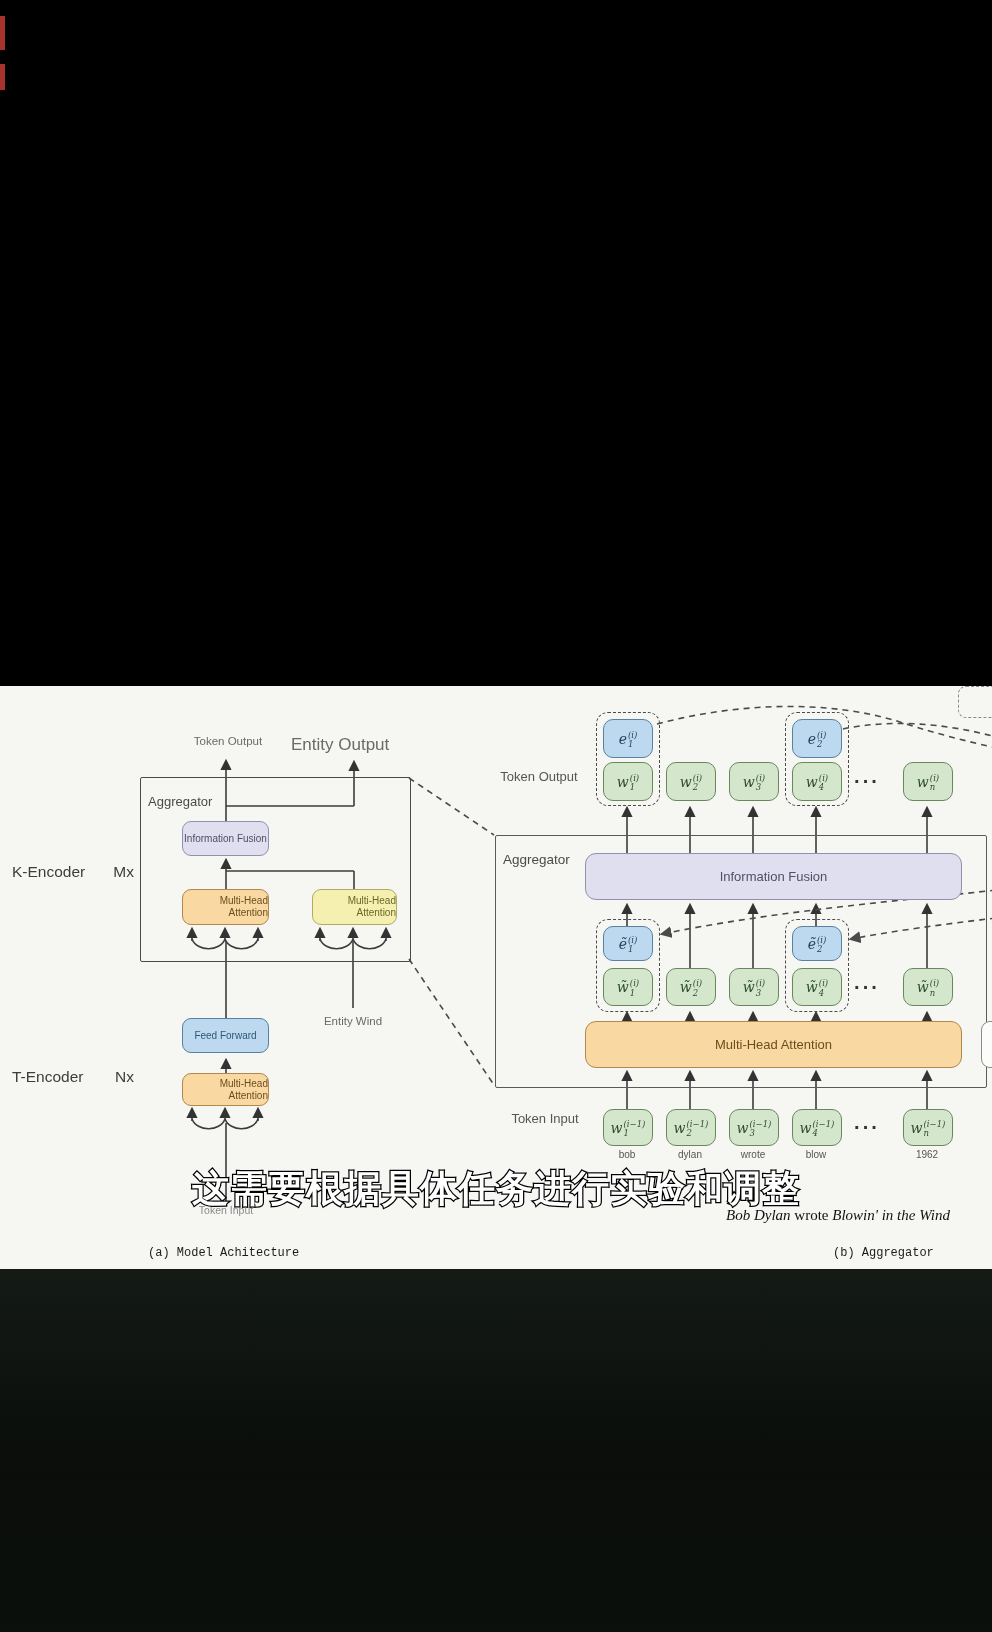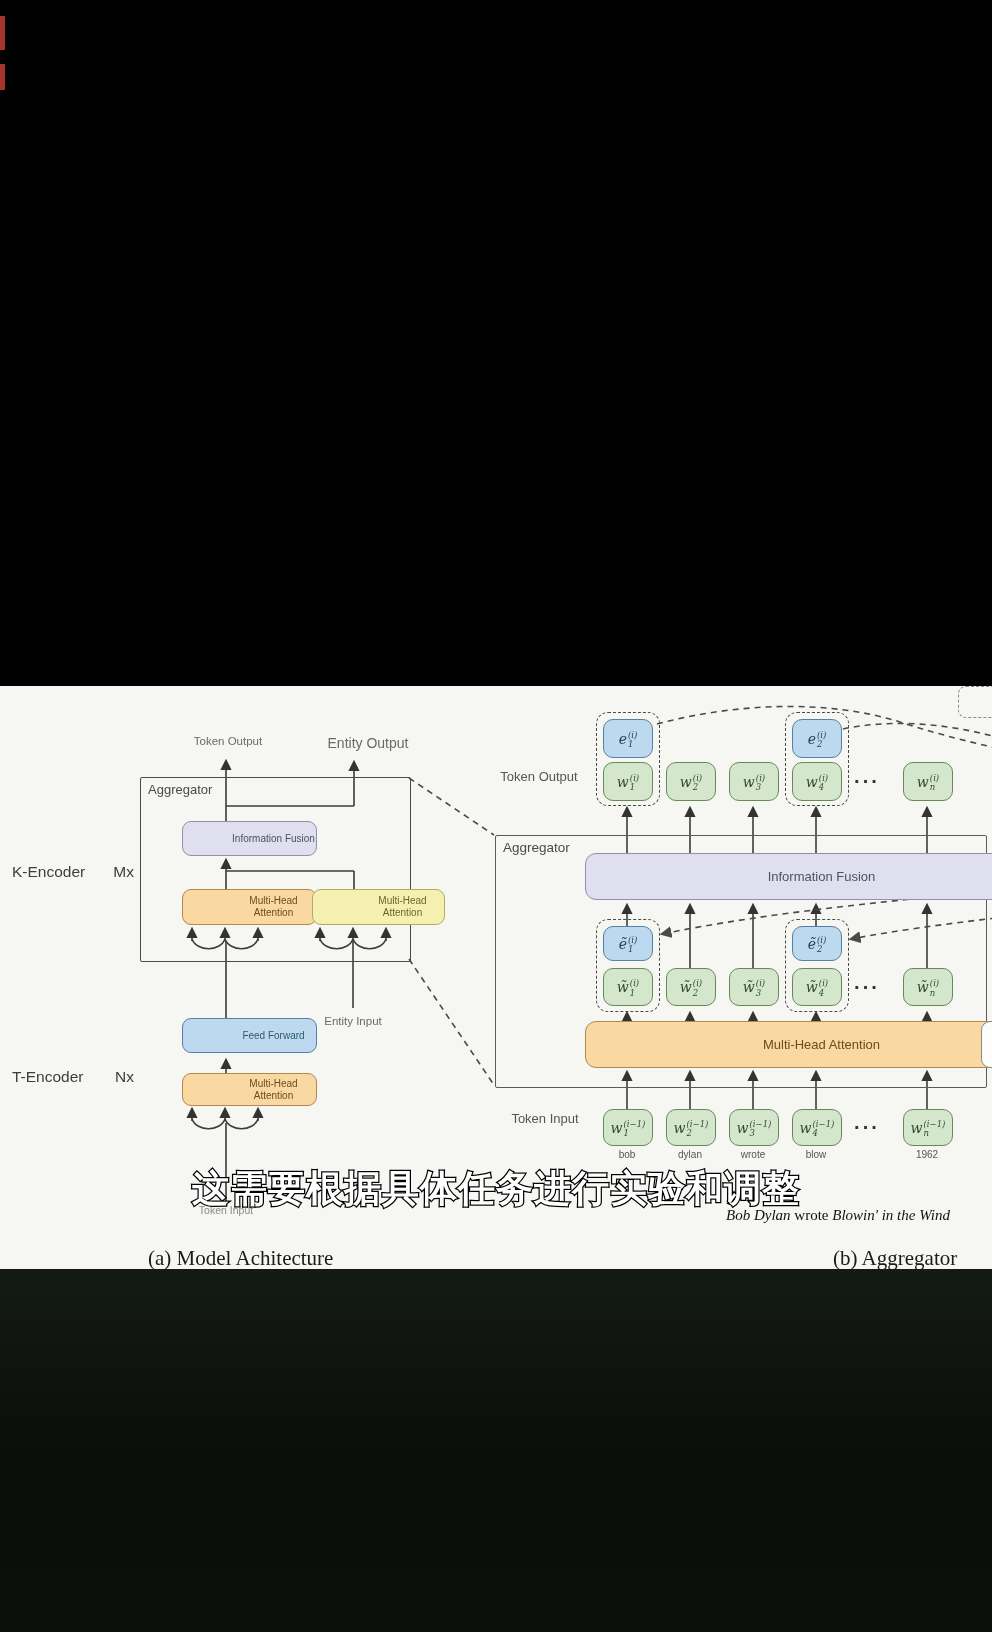--- a/index.html
+++ b/index.html
@@ -8,43 +8,43 @@
   .white-area{position:absolute;left:0;top:678px;width:992px;height:583px;background:#f6f6f3;}
   .bottom-band{position:absolute;left:0;top:1261px;width:992px;height:371px;
          background:linear-gradient(#141a15,#0a0d0a 55%,#0c100c);}
   .artifact{position:absolute;background:#a8322c;}
   svg.lines{position:absolute;left:0;top:0;pointer-events:none;}
   
   .lab{position:absolute;color:#555;white-space:nowrap;}
   .ctr{text-align:center;}
   
   .rect{position:absolute;border:1.5px solid #4a4a4a;border-radius:2px;background:transparent;}
-  .rect .tag{position:absolute;left:7px;top:4px;font-size:13px;color:#4a4a4a;}
+  .rect .tag{position:absolute;left:7px;top:16px;font-size:13px;color:#4a4a4a;}
   
   .node{position:absolute;border-radius:9px;display:flex;align-items:center;justify-content:center;
-        text-align:center;font-size:10px;line-height:1.2;padding-left:48px;}
+        text-align:right;font-size:10px;line-height:1.2;}
   .nv-lav{background:var(--lav);border:1.5px solid var(--lavb);color:#4f4f66;}
   .nv-org{background:var(--org);border:1.5px solid var(--orgb);color:#6b4e1e;}
   .nv-yel{background:var(--yel);border:1.5px solid var(--yelb);color:#6b6726;}
   .nv-blu{background:var(--blu);border:1.5px solid var(--blub);color:#2f5876;}
   .wide{border-radius:11px;font-size:13px;}
   
   .tokbox{position:absolute;width:48px;border-radius:10px;display:flex;align-items:center;
           justify-content:center;font-family:"DejaVu Serif","Liberation Serif",serif;font-style:italic;}
   .tb-green{background:var(--grn);border:1.6px solid var(--grnb);color:#2e4b33;}
   .tb-blue{background:var(--blu);border:1.6px solid var(--blub);color:#25415e;}
   .tokbox .mb{font-size:14px;line-height:1;}
   .tokbox .ss{display:inline-flex;flex-direction:column;align-items:flex-start;font-size:8.5px;
           line-height:1;margin-left:1px;transform:translateY(1px);}
   .tokbox .sb{margin-top:1px;}
   .dgroup{position:absolute;width:62px;border:1.6px dashed #4a4a4a;border-radius:12px;}
   .dots{position:absolute;width:38px;text-align:center;font-size:20px;font-weight:bold;
         color:#333;letter-spacing:2px;}
   .word{position:absolute;top:1141px;width:60px;text-align:center;font-size:10px;color:#555;}
-  .caption{position:absolute;font-family:Liberation Serif, serif;font-size:21px;color:#1b1b1b;white-space:nowrap;}
+  .caption{position:absolute;font-family:Liberation Mono, monospace;font-size:12px;color:#1b1b1b;white-space:nowrap;}
   #sentence{position:absolute;left:726px;top:1199px;font-family:"Liberation Serif",serif;
         font-size:15px;color:#111;white-space:nowrap;}
   #sentence .bi{font-weight:normal;font-style:italic;}
   .watermark{position:absolute;left:28px;top:696px;font-size:57px;font-weight:800;
         color:var(--wm);letter-spacing:1px;z-index:25;line-height:1.1;
         font-family:"DejaVu Sans","Liberation Sans",sans-serif;}
   .subtitle{position:absolute;left:50%;transform:translateX(-50%);top:1156px;font-size:37px;
         font-weight:700;color:#fff;-webkit-text-stroke:2.5px #000;paint-order:stroke fill;
         letter-spacing:1px;white-space:nowrap;z-index:30;
         font-family:"DejaVu Sans","Liberation Sans",sans-serif;}
@@ -134,21 +134,21 @@
       <line x1="409" y1="951" x2="494" y2="1077"></line>
 
       <path d="M657 716 C740 694 830 692 900 714 C940 727 975 735 996 740"></path>
       <path d="M843 721 C890 711 945 715 996 729"></path>
       <path d="M996 882 C910 892 780 902 662 926" marker-end="url(#ahd)"></path>
       <path d="M996 910 C945 916 893 923 851 931" marker-end="url(#ahd)"></path>
     </g>
   </svg>
 
   <div class="lab ctr" style="left:180px;top:727px;width:96px;font-size:11.5px;color:#6a6a6a;">Token Output</div>
-  <div class="lab ctr" style="left:319px;top:727px;width:98px;font-size:14px;color:#6a6a6a;">Entity Output</div>
+  <div class="lab ctr" style="left:291px;top:727px;width:98px;font-size:17px;color:#6a6a6a;text-align:right;">Entity Output</div>
 
   <div class="rect" style="left:140px;top:769px;width:269px;height:183px;">
     <span class="tag">Aggregator</span>
   </div>
 
   <div class="node nv-lav" style="left:182px;top:813px;width:85px;height:33px;">Information Fusion</div>
   <div class="node nv-org" style="left:182px;top:881px;width:85px;height:34px;">Multi-Head Attention</div>
   <div class="node nv-yel" style="left:312px;top:881px;width:83px;height:34px;">Multi-Head Attention</div>
 
   <div class="lab" style="left:12px;top:855px;width:122px;display:flex;justify-content:space-between;font-size:15.5px;color:#3d3d3d;">
@@ -157,21 +157,21 @@
   </div>
 
   <div class="node nv-blu" style="left:182px;top:1010px;width:85px;height:33px;">Feed Forward</div>
   <div class="node nv-org" style="left:182px;top:1065px;width:85px;height:31px;">Multi-Head Attention</div>
 
   <div class="lab" style="left:12px;top:1060px;width:122px;display:flex;justify-content:space-between;font-size:15.5px;color:#3d3d3d;">
     <span>T-Encoder</span>
     <span>Nx</span>
   </div>
 
-  <div class="lab ctr" style="left:304px;top:1007px;width:98px;font-size:11.5px;color:#6a6a6a;">Entity Input</div>
+  <div class="lab ctr" style="left:304px;top:1007px;width:98px;font-size:11.5px;color:#6a6a6a;">Entity Wind</div>
   <div class="lab ctr" style="left:185px;top:1196px;width:82px;font-size:10.5px;color:#8a8a8a;">Token Input</div>
 
   <div class="lab ctr" style="left:484px;top:761px;width:110px;font-size:13px;">Token Output</div>
 
   <div class="rect" style="left:495px;top:827px;width:490px;height:251px;border-color:#5a5a5a;">
     <span class="tag" style="font-size:13.5px;">Aggregator</span>
   </div>
 
   <div class="node nv-lav wide" style="left:585px;top:845px;width:375px;height:45px;">Information Fusion</div>
   <div class="node nv-org wide" style="left:585px;top:1013px;width:375px;height:45px;">Multi-Head Attention</div>

